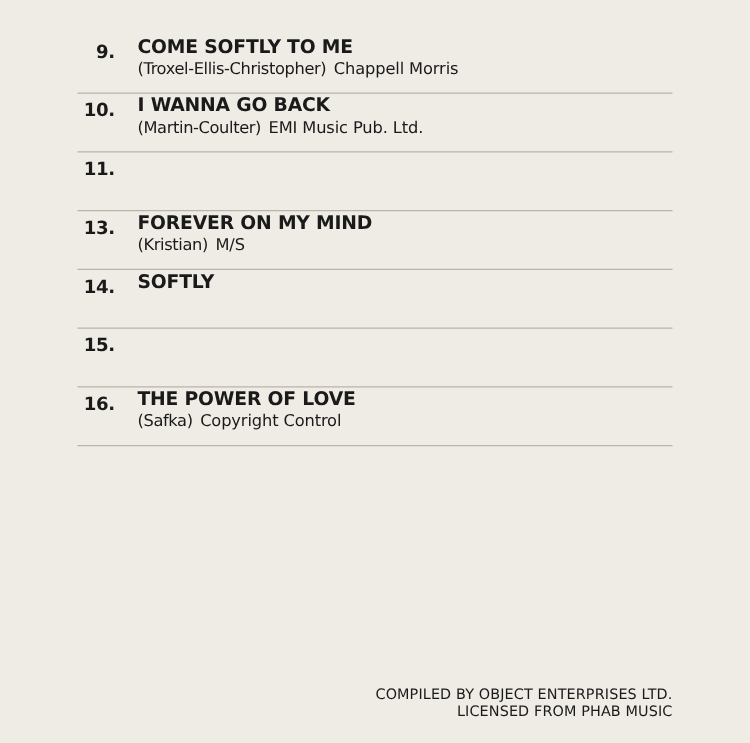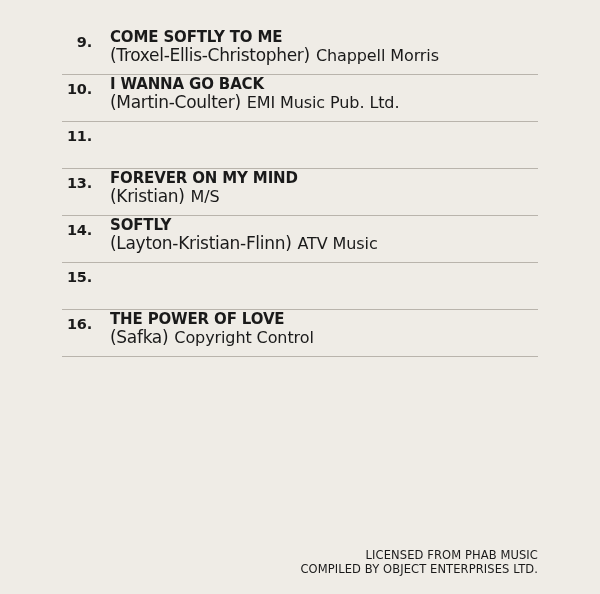--- a/index.html
+++ b/index.html
@@ -61,26 +61,26 @@
     letter-spacing: -0.15px;
     white-space: nowrap;
   }
   .track-credit {
     margin-top: 0px;
     line-height: 16px;
     white-space: nowrap;
   }
   .composer {
     font-family: "DejaVu Sans", sans-serif;
-    font-size: 17px;
+    font-size: 13px;
     letter-spacing: -0.3px;
   }
   .publisher {
     font-family: "DejaVu Sans", sans-serif;
-    font-size: 16px;
+    font-size: 13px;
     letter-spacing: -0.1px;
     margin-left: 6px;
   }
   .footer {
     position: absolute;
     right: 62px;
     bottom: 18px;
     text-align: right;
     font-family: "DejaVu Sans", sans-serif;
     font-size: 11.5px;
@@ -132,40 +132,37 @@
         <div class="track-credit">
           <span class="composer">(Kristian)</span><span class="publisher">M/S</span>
         </div>
       </div>
     </div>
 
     <div class="track">
       <div class="track-num">14.</div>
       <div class="track-body">
         <div class="track-title">SOFTLY</div>
-        <div class="track-credit">
-          <span class="composer">(Layton-Kristian-Flinn)</span><span class="publisher">ATV Music</span>
-        </div>
       </div>
     </div>
 
     <div class="track">
       <div class="track-num">15.</div>
     </div>
 
     <div class="track">
       <div class="track-num">16.</div>
       <div class="track-body">
         <div class="track-title">THE POWER OF LOVE</div>
         <div class="track-credit">
           <span class="composer">(Safka)</span><span class="publisher">Copyright Control</span>
         </div>
       </div>
     </div>
 
   </div>
 
   <div class="footer">
+    <div>COMPILED BY OBJECT ENTERPRISES LTD.</div>
     <div>LICENSED FROM PHAB MUSIC</div>
-    <div>COMPILED BY OBJECT ENTERPRISES LTD.</div>
   </div>
 
 </div>
 
 </body></html>

